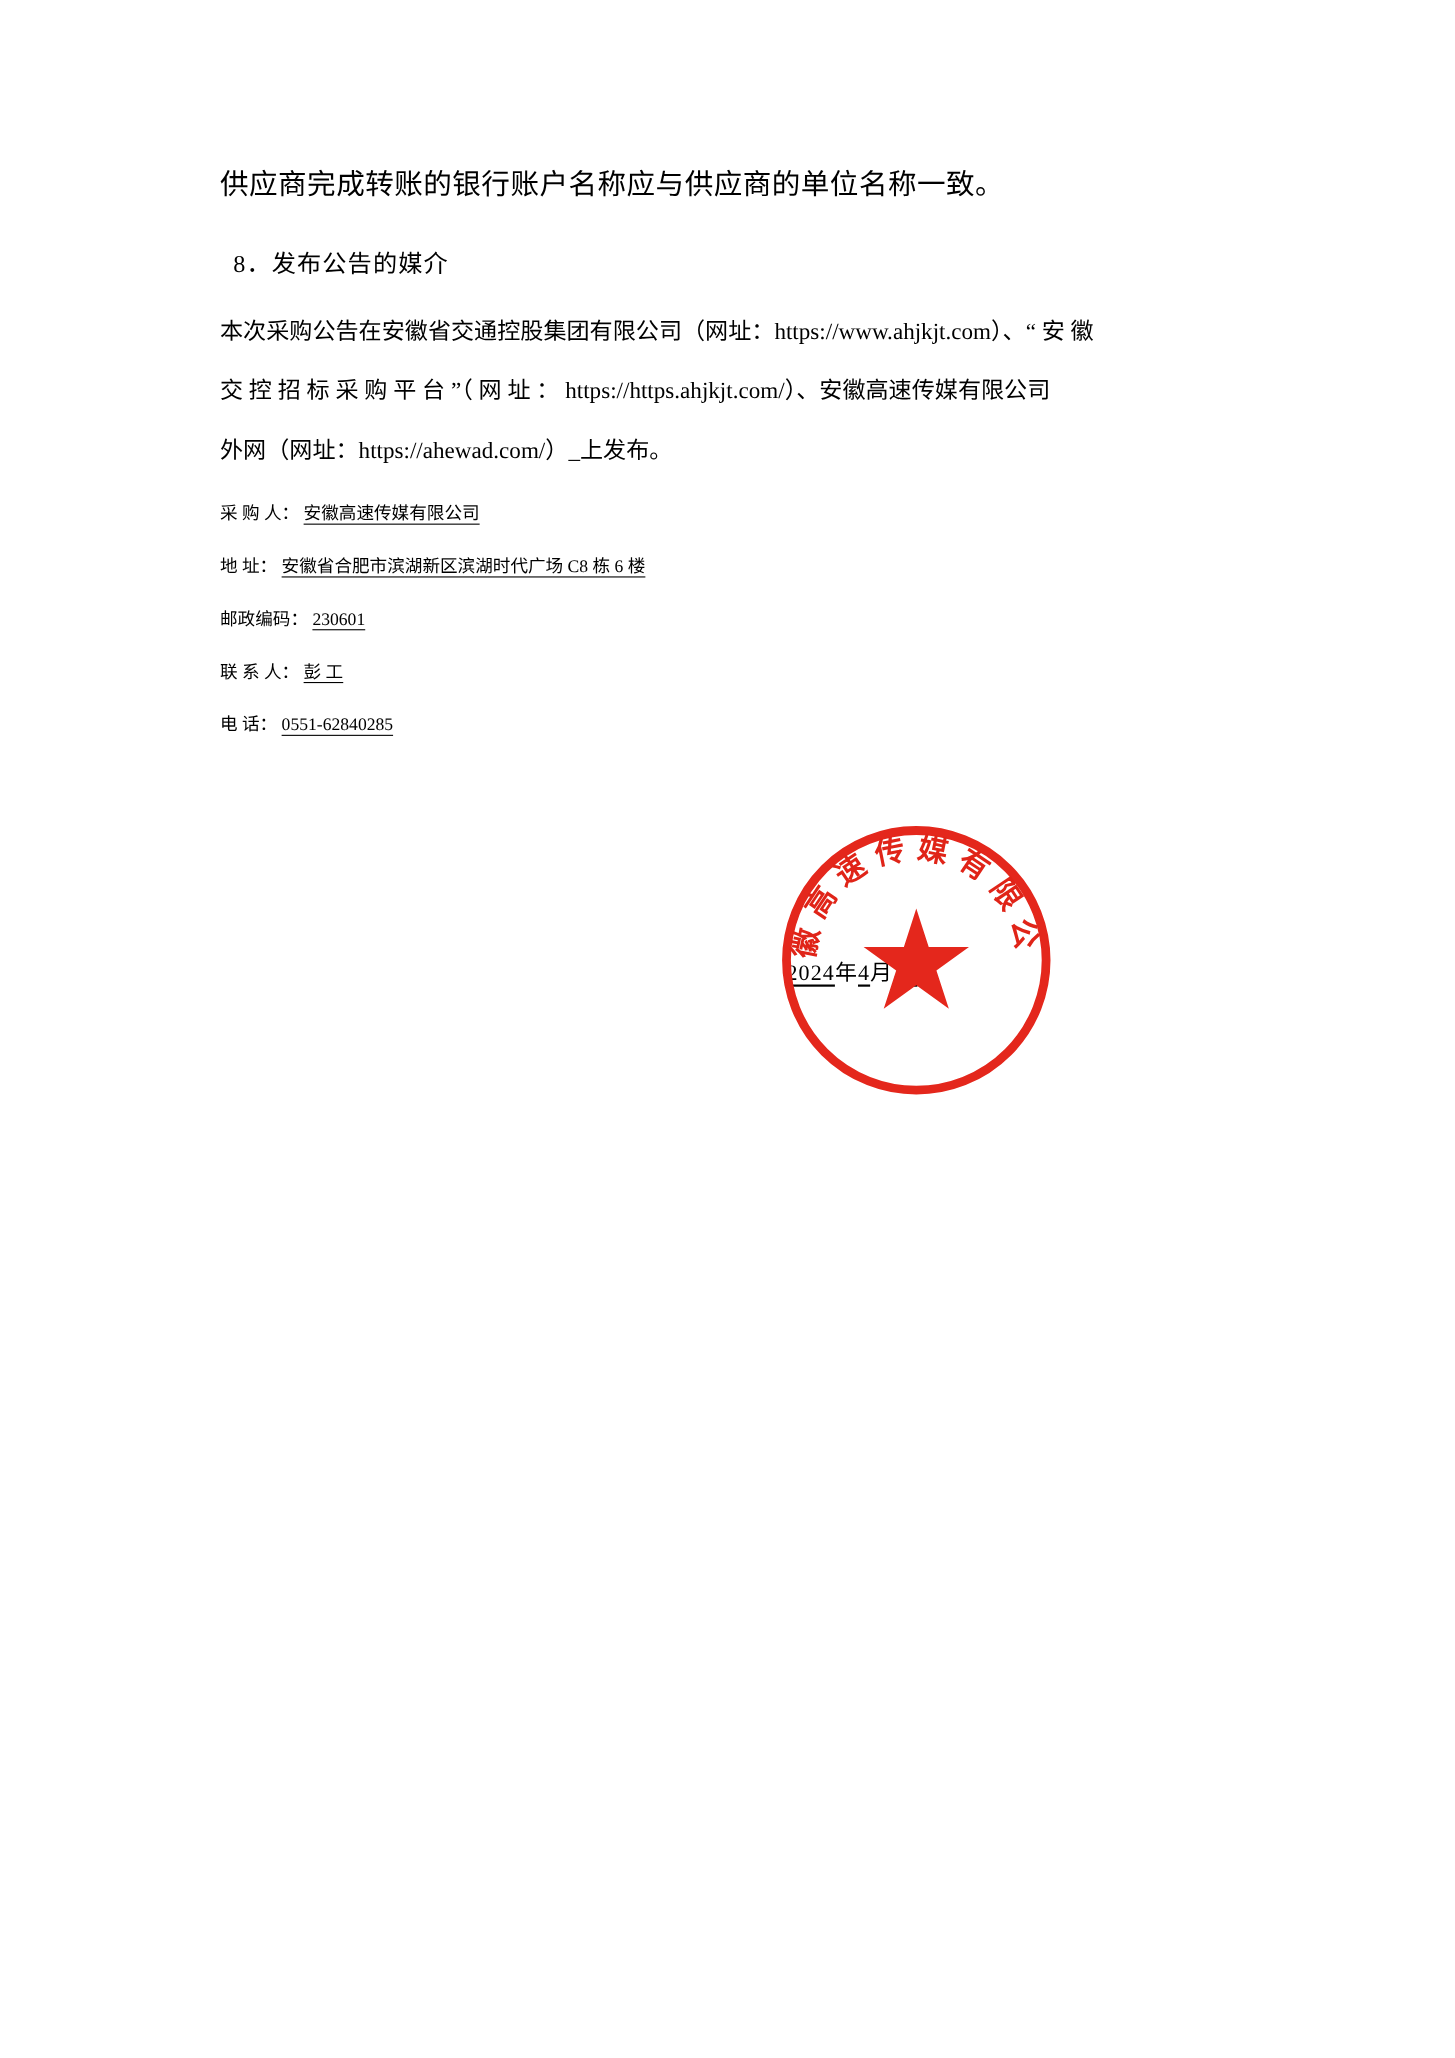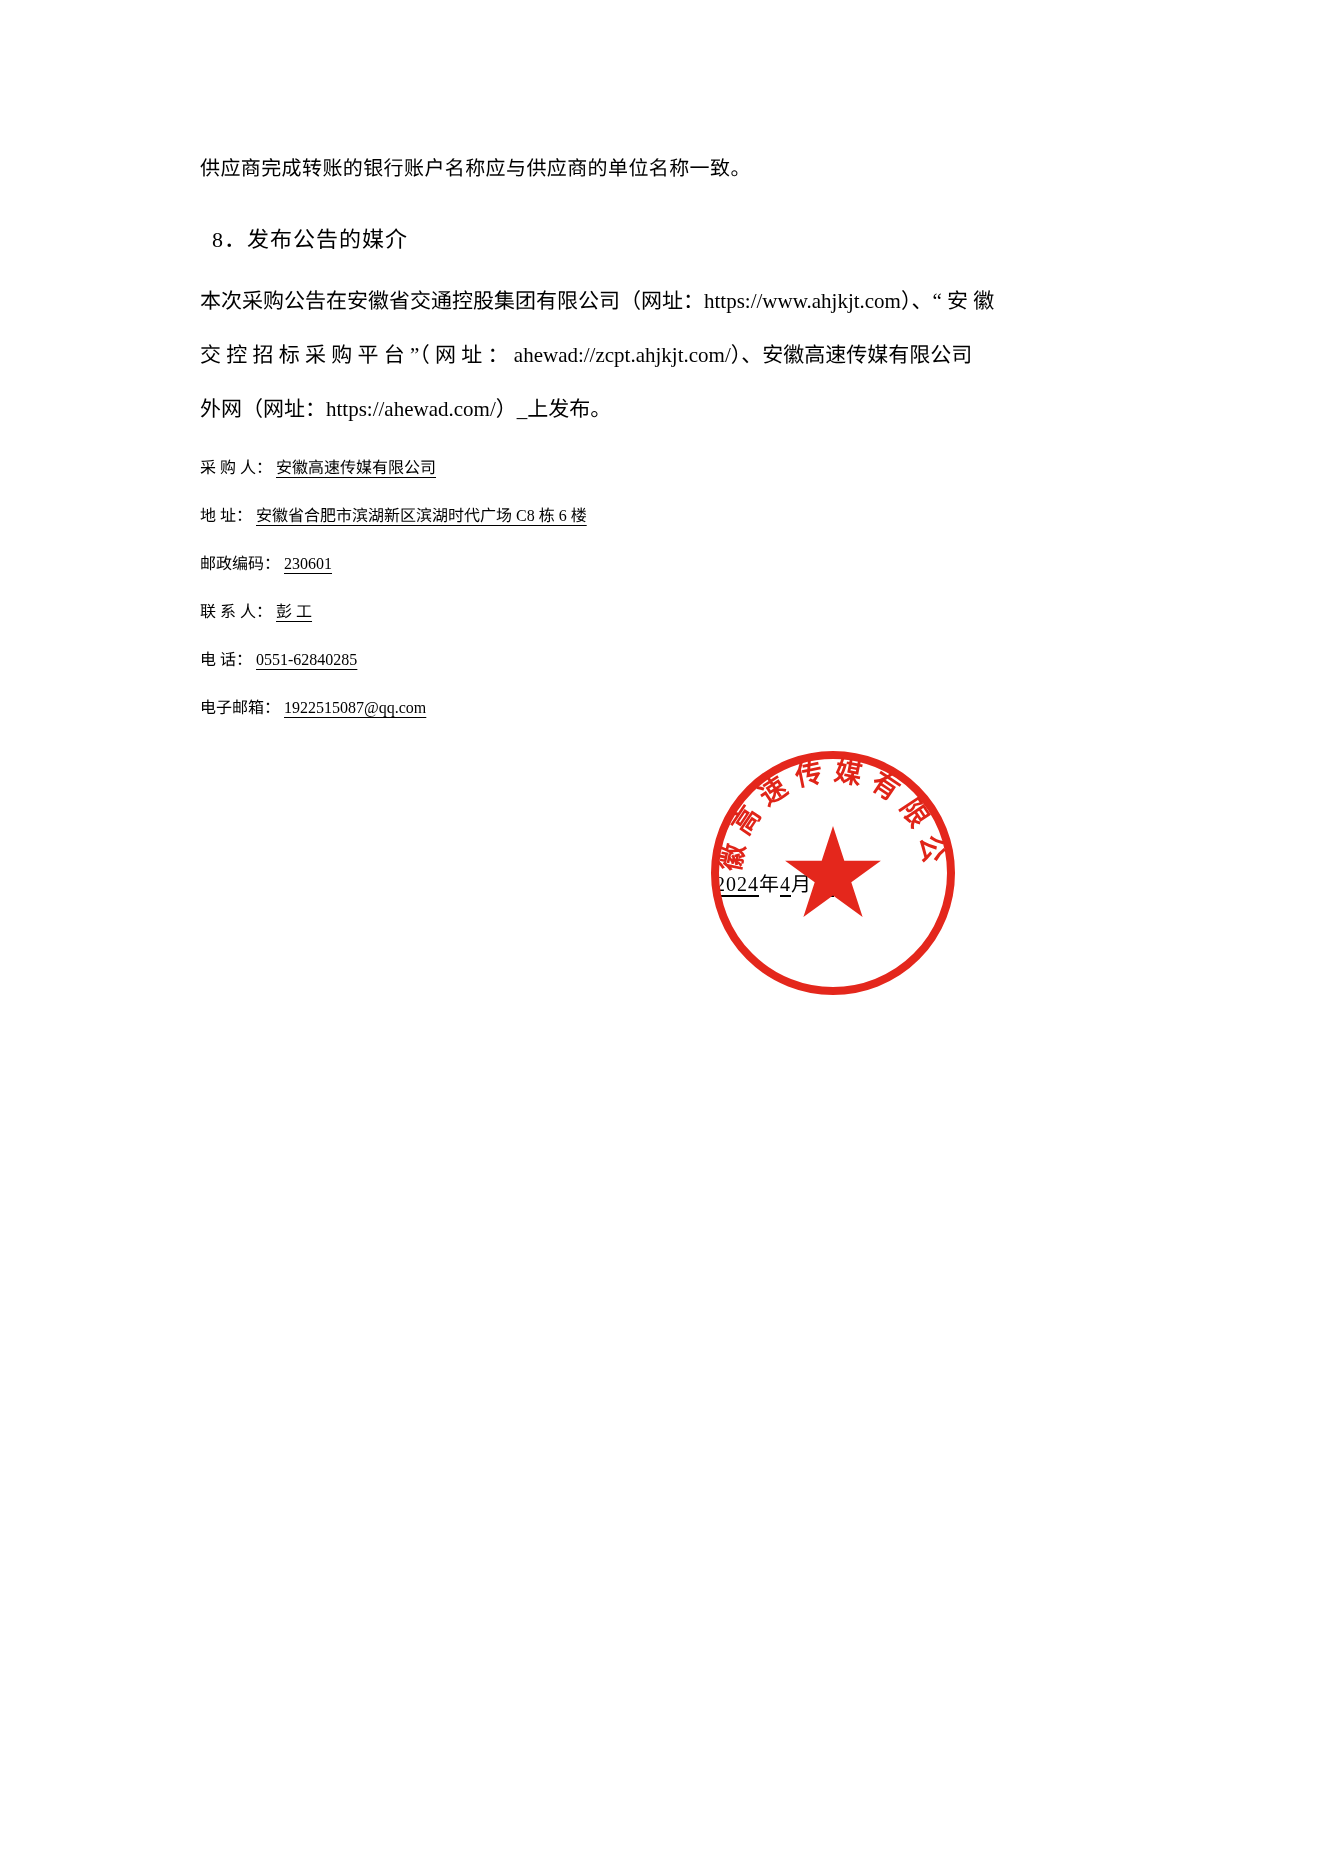--- a/index.html
+++ b/index.html
@@ -22,21 +22,21 @@
     height: 1871px;
     background: #fff;
   }
   .content {
     position: absolute;
     left: 200px;
     top: 140px;
     width: 950px;
   }
   .para {
-    font-size: 20px;
+    font-size: 26px;
     line-height: 56px;
     letter-spacing: 0.4px;
   }
   .heading {
     font-size: 22px;
     font-weight: normal;
     line-height: 56px;
     margin-top: 16px;
     padding-left: 12px;
     letter-spacing: 1px;
@@ -103,21 +103,21 @@
 
 <div class="page">
   <div class="content">
 
     <div class="para">供应商完成转账的银行账户名称应与供应商的单位名称一致。</div>
 
     <div class="heading">8．发布公告的媒介</div>
 
     <div class="body-para">
       <span class="seg-just">本次采购公告在安徽省交通控股集团有限公司（网址：https://www.ahjkjt.com）、“ 安 徽</span>
-      <span class="seg-just">交 控 招 标 采 购 平 台 ”（ 网 址 ： ahewad://zcpt.ahjkjt.com/）、安徽高速传媒有限公司</span>
+      <span class="seg-just">交 控 招 标 采 购 平 台 ”（ 网 址 ： https://https.ahjkjt.com/）、安徽高速传媒有限公司</span>
       <span class="seg-just">外网（网址：https://ahewad.com/）_上发布。</span>
     </div>
 
 
     <div class="contact-list">
       <div class="contact-row">
         <span class="label">采 购 人：</span>
         <span class="value-underline">安徽高速传媒有限公司</span>
       </div>
       <div class="contact-row">
@@ -129,24 +129,20 @@
         <span class="value-underline mono-ascii"> 230601 </span>
       </div>
       <div class="contact-row">
         <span class="label">联 系 人：</span>
         <span class="value-underline">彭 工</span>
       </div>
       <div class="contact-row">
         <span class="label">电     话：</span>
         <span class="value-underline mono-ascii">0551-62840285</span>
       </div>
-      <div class="contact-row">
-        <span class="label">电子邮箱：</span>
-        <span class="value-underline mono-ascii"> 1922515087@qq.com  </span>
-      </div>
     </div>
 
   </div>
 
   <div class="date-line">
     <span class="u">2024</span><span>年</span><span class="u">4</span><span>月</span><span class="u">30</span><span>日</span>
   </div>
 
   <div class="seal">
     <svg class="seal-svg" width="250" height="250" viewBox="0 0 250 250">

